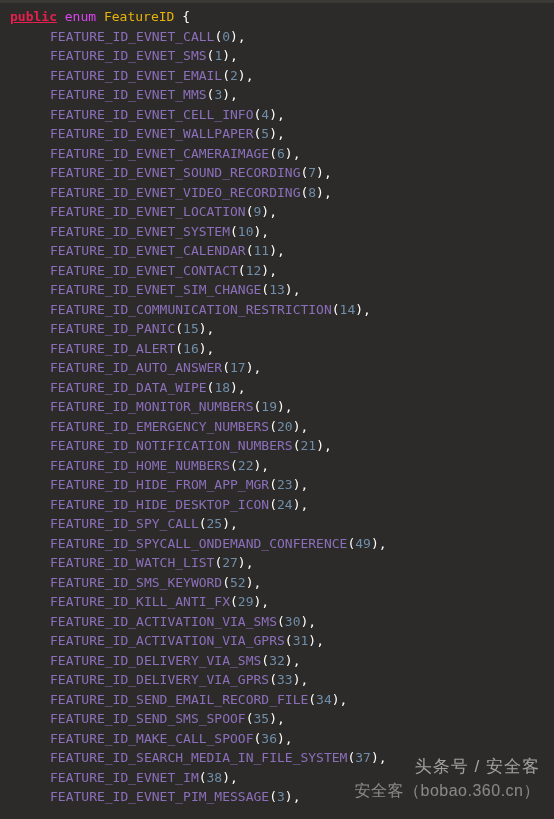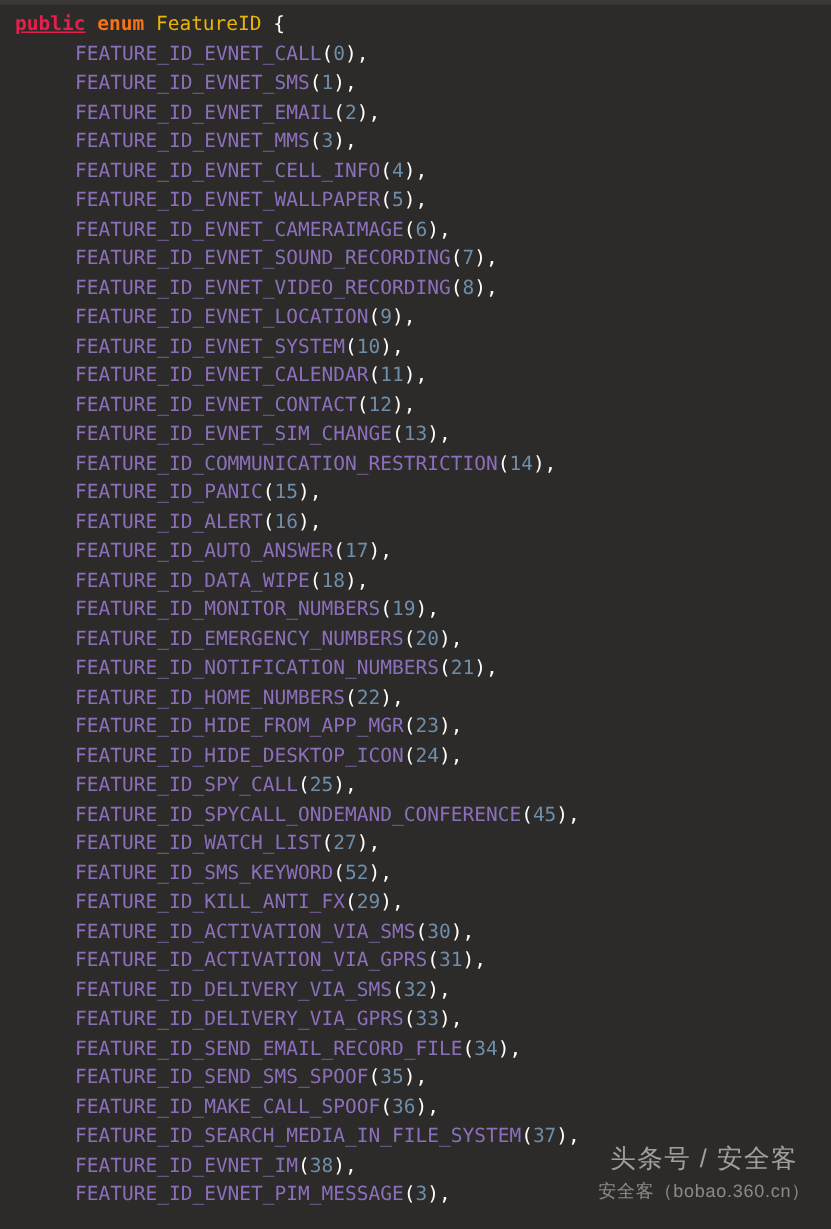--- a/index.html
+++ b/index.html
@@ -18,44 +18,44 @@
   .top-border {
     height: 3px;
     background: #3a3936;
   }
   pre {
     margin: 0;
     padding: 4px 0 0 10px;
     white-space: pre;
   }
   .kw-public   { color: #e81f4e; font-weight: bold; text-decoration: underline; }
-  .kw-enum     { color: #f97316; font-weight: bold; }
+  .kw-enum     { color: #d946ef; }
   .enum-name   { color: #eab308; }
   .brace       { color: #ffffff; }
   .indent      { display: inline-block; width: 40px; }
   .member      { color: #8c6fbb; }
   .paren       { color: #ffffff; }
   .num         { color: #6f8ea9; }
   .comma       { color: #ffffff; }
 
   .watermark {
     position: absolute;
     right: 14px;
     bottom: 16px;
     color: rgba(255,255,255,0.55);
     font-family: "Microsoft YaHei", Arial, sans-serif;
-    text-align: center;
+    text-align: right;
     pointer-events: none;
   }
   .watermark .wm-main {
     font-size: 17px;
     letter-spacing: 1px;
   }
   .watermark .wm-sub {
-    font-size: 12px;
+    font-size: 16px;
     letter-spacing: 0.5px;
     opacity: 0.8;
   }
 </style>
 </head>
 <body>
 
 <div class="top-border"></div>
 
 <pre><span><span class="kw-public">public</span> <span class="kw-enum">enum</span> <span class="enum-name">FeatureID</span> <span class="brace">{</span></span>
@@ -78,21 +78,21 @@
 <span class="indent"></span><span class="member">FEATURE_ID_ALERT</span><span class="paren">(</span><span class="num">16</span><span class="paren">)</span><span class="comma">,</span>
 <span class="indent"></span><span class="member">FEATURE_ID_AUTO_ANSWER</span><span class="paren">(</span><span class="num">17</span><span class="paren">)</span><span class="comma">,</span>
 <span class="indent"></span><span class="member">FEATURE_ID_DATA_WIPE</span><span class="paren">(</span><span class="num">18</span><span class="paren">)</span><span class="comma">,</span>
 <span class="indent"></span><span class="member">FEATURE_ID_MONITOR_NUMBERS</span><span class="paren">(</span><span class="num">19</span><span class="paren">)</span><span class="comma">,</span>
 <span class="indent"></span><span class="member">FEATURE_ID_EMERGENCY_NUMBERS</span><span class="paren">(</span><span class="num">20</span><span class="paren">)</span><span class="comma">,</span>
 <span class="indent"></span><span class="member">FEATURE_ID_NOTIFICATION_NUMBERS</span><span class="paren">(</span><span class="num">21</span><span class="paren">)</span><span class="comma">,</span>
 <span class="indent"></span><span class="member">FEATURE_ID_HOME_NUMBERS</span><span class="paren">(</span><span class="num">22</span><span class="paren">)</span><span class="comma">,</span>
 <span class="indent"></span><span class="member">FEATURE_ID_HIDE_FROM_APP_MGR</span><span class="paren">(</span><span class="num">23</span><span class="paren">)</span><span class="comma">,</span>
 <span class="indent"></span><span class="member">FEATURE_ID_HIDE_DESKTOP_ICON</span><span class="paren">(</span><span class="num">24</span><span class="paren">)</span><span class="comma">,</span>
 <span class="indent"></span><span class="member">FEATURE_ID_SPY_CALL</span><span class="paren">(</span><span class="num">25</span><span class="paren">)</span><span class="comma">,</span>
-<span class="indent"></span><span class="member">FEATURE_ID_SPYCALL_ONDEMAND_CONFERENCE</span><span class="paren">(</span><span class="num">45</span><span class="paren">)</span><span class="comma">,</span>
+<span class="indent"></span><span class="member">FEATURE_ID_SPYCALL_ONDEMAND_CONFERENCE</span><span class="paren">(</span><span class="num">49</span><span class="paren">)</span><span class="comma">,</span>
 <span class="indent"></span><span class="member">FEATURE_ID_WATCH_LIST</span><span class="paren">(</span><span class="num">27</span><span class="paren">)</span><span class="comma">,</span>
 <span class="indent"></span><span class="member">FEATURE_ID_SMS_KEYWORD</span><span class="paren">(</span><span class="num">52</span><span class="paren">)</span><span class="comma">,</span>
 <span class="indent"></span><span class="member">FEATURE_ID_KILL_ANTI_FX</span><span class="paren">(</span><span class="num">29</span><span class="paren">)</span><span class="comma">,</span>
 <span class="indent"></span><span class="member">FEATURE_ID_ACTIVATION_VIA_SMS</span><span class="paren">(</span><span class="num">30</span><span class="paren">)</span><span class="comma">,</span>
 <span class="indent"></span><span class="member">FEATURE_ID_ACTIVATION_VIA_GPRS</span><span class="paren">(</span><span class="num">31</span><span class="paren">)</span><span class="comma">,</span>
 <span class="indent"></span><span class="member">FEATURE_ID_DELIVERY_VIA_SMS</span><span class="paren">(</span><span class="num">32</span><span class="paren">)</span><span class="comma">,</span>
 <span class="indent"></span><span class="member">FEATURE_ID_DELIVERY_VIA_GPRS</span><span class="paren">(</span><span class="num">33</span><span class="paren">)</span><span class="comma">,</span>
 <span class="indent"></span><span class="member">FEATURE_ID_SEND_EMAIL_RECORD_FILE</span><span class="paren">(</span><span class="num">34</span><span class="paren">)</span><span class="comma">,</span>
 <span class="indent"></span><span class="member">FEATURE_ID_SEND_SMS_SPOOF</span><span class="paren">(</span><span class="num">35</span><span class="paren">)</span><span class="comma">,</span>
 <span class="indent"></span><span class="member">FEATURE_ID_MAKE_CALL_SPOOF</span><span class="paren">(</span><span class="num">36</span><span class="paren">)</span><span class="comma">,</span>

